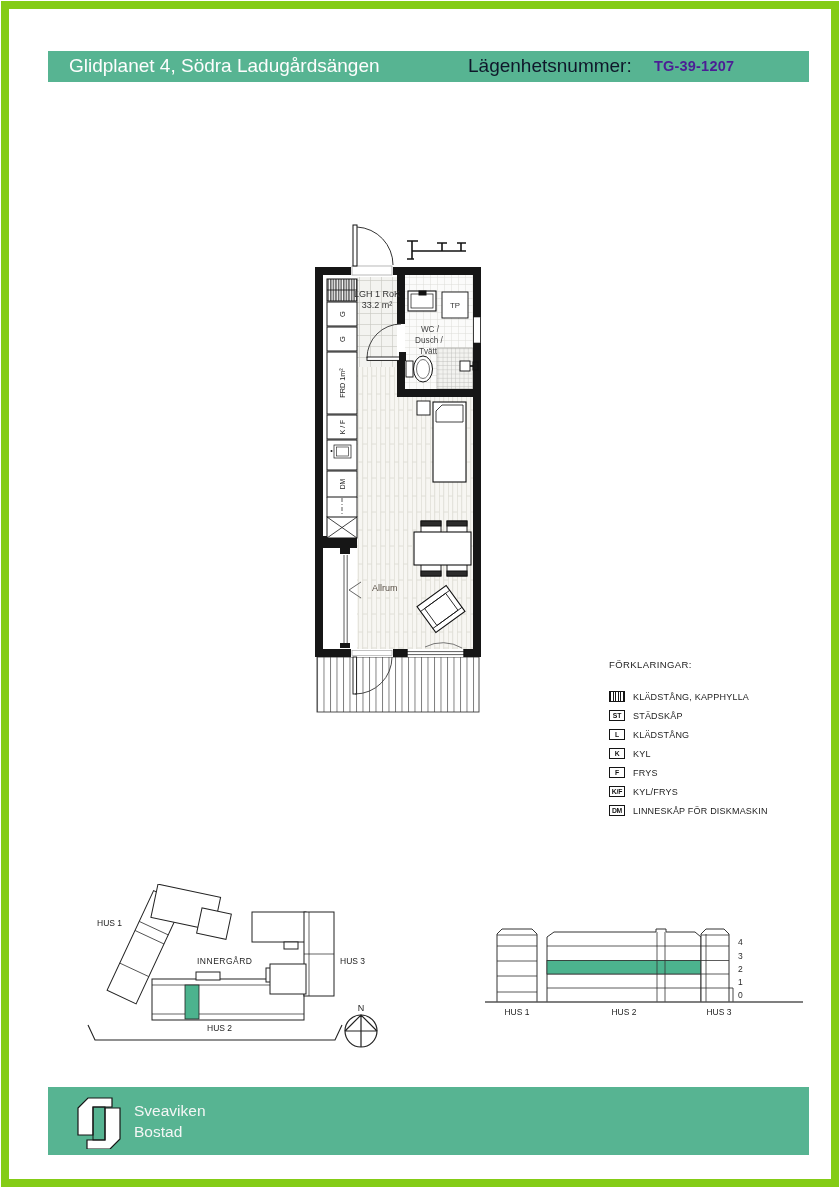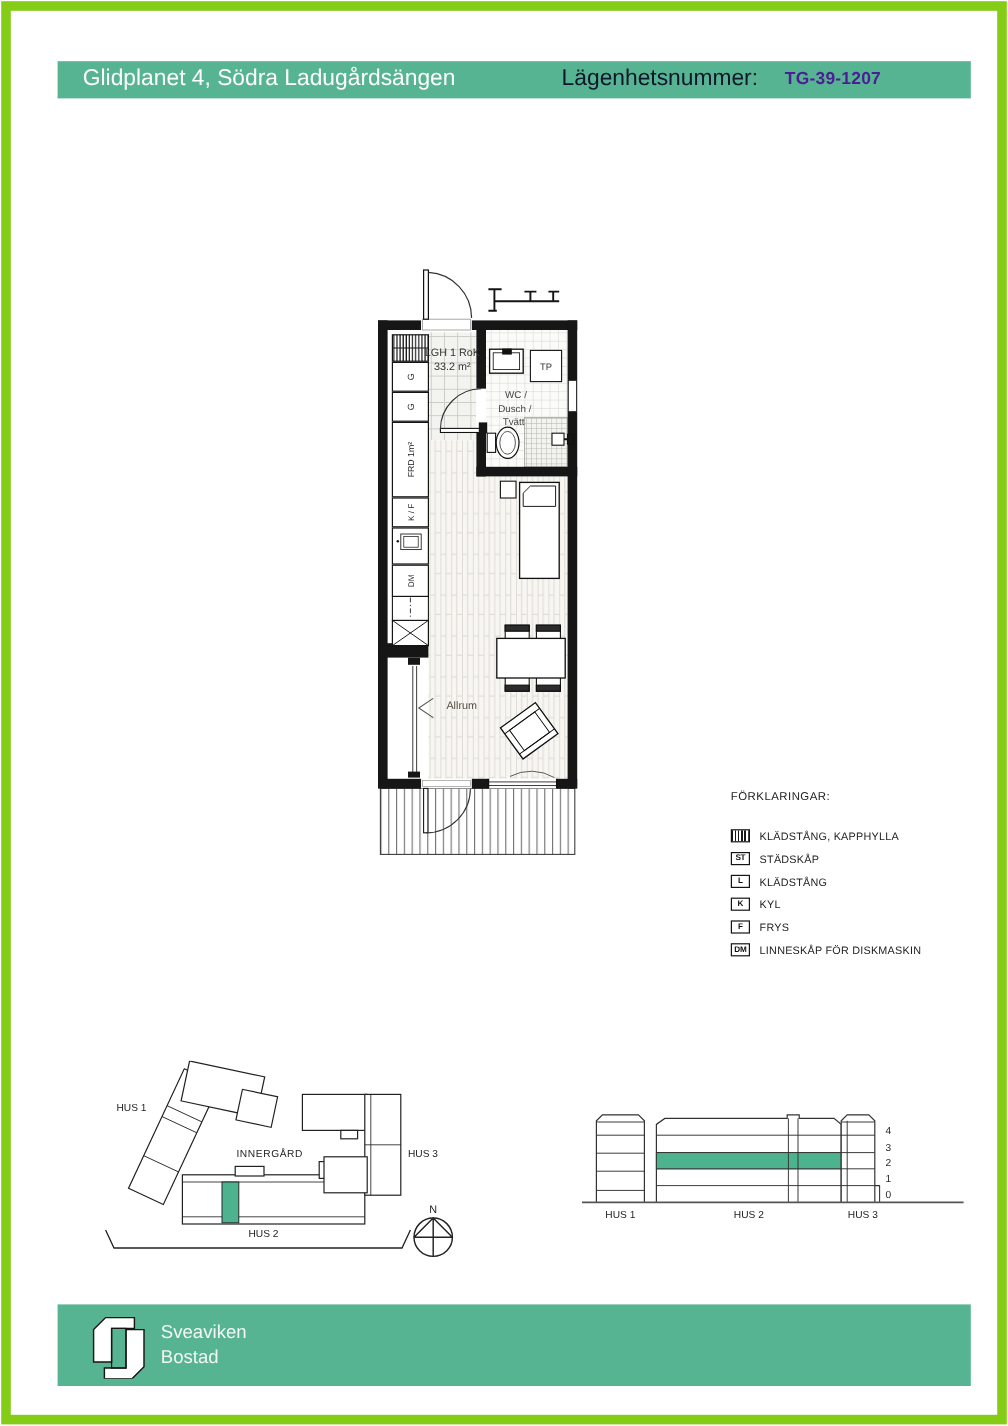--- a/index.html
+++ b/index.html
@@ -226,20 +226,24 @@
       </div>
       <div class="legend-row">
         <span class="legend-icon">K</span>
         <span class="legend-label">KYL</span>
       </div>
       <div class="legend-row">
         <span class="legend-icon">F</span>
         <span class="legend-label">FRYS</span>
       </div>
       <div class="legend-row">
+        <span class="legend-icon">K/F</span>
+        <span class="legend-label">KYL/FRYS</span>
+      </div>
+      <div class="legend-row">
         <span class="legend-icon">DM</span>
         <span class="legend-label">LINNESKÅP FÖR DISKMASKIN</span>
       </div>
     </div>
   </div>
 
   <svg class="abs" style="left:75px; top:875px;" width="310" height="175" viewBox="0 0 310 175">
     <g fill="#fff" stroke="#222" stroke-width="1">
       <g>
         <g transform="rotate(25 60 65)">

